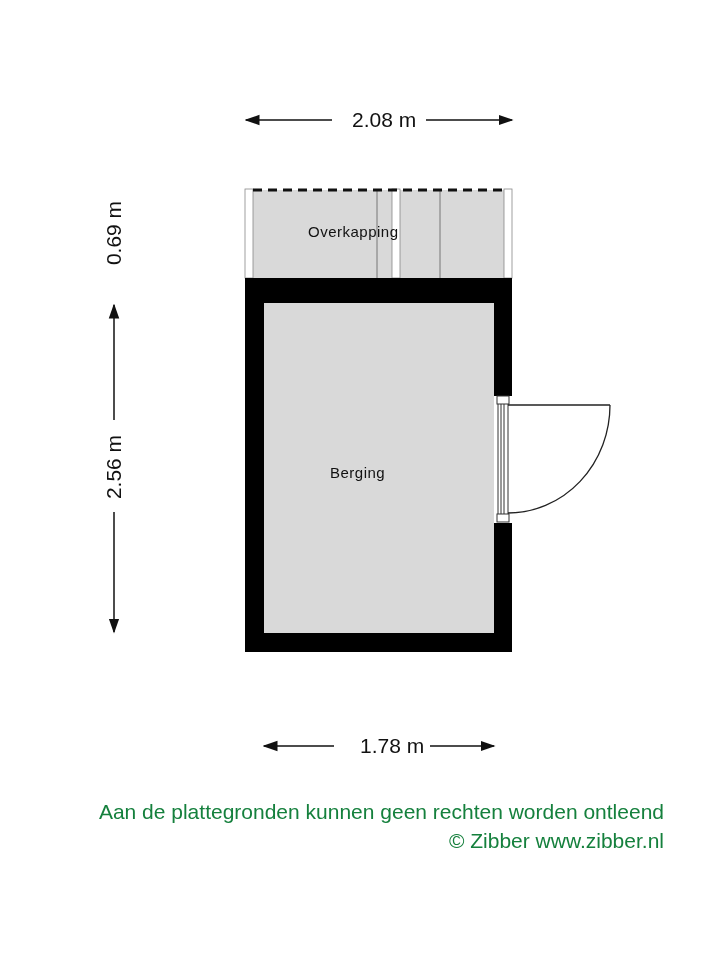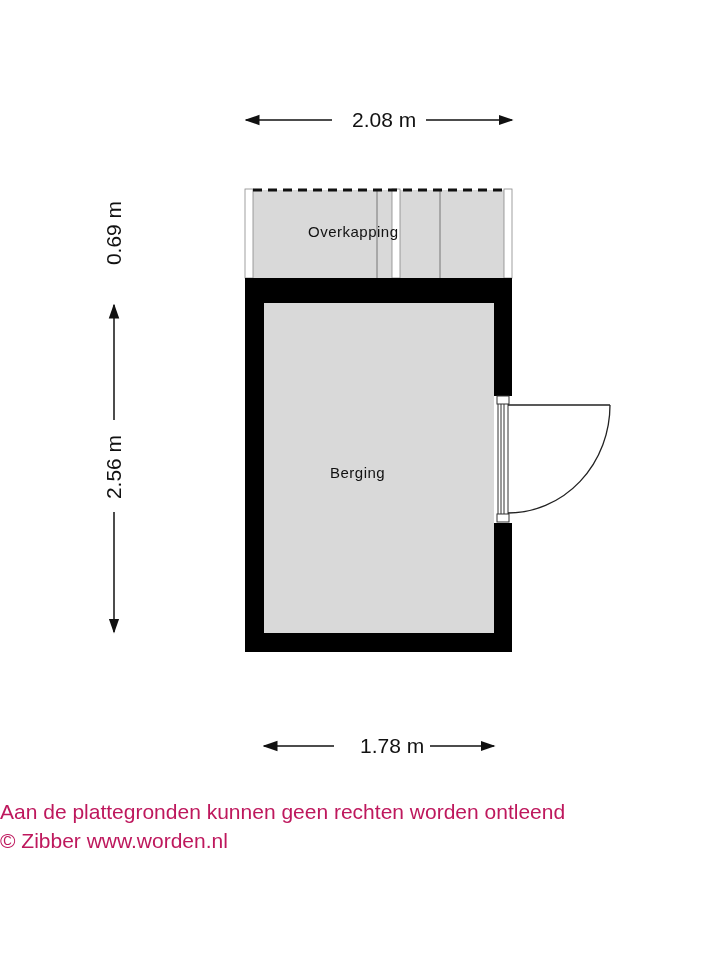--- a/index.html
+++ b/index.html
@@ -1,20 +1,20 @@
 <!DOCTYPE html>
 <html><head>
 <meta charset="utf-8">
 <style>
   html, body { margin:0; padding:0; background:#ffffff; }
   body { width:720px; height:960px; position:relative; overflow:hidden; font-family:"Liberation Sans", sans-serif; color:#111; }
   .abs { position:absolute; }
   .label { font-size:15px; letter-spacing:0.5px; white-space:nowrap;text-align:right; }
   .dim-text { font-size:21px; white-space:nowrap; background:#fff; padding:0 6px; }
-  .footer { position:absolute; left:0; width:664px; text-align:left; font-size:21px; color:#be185d; }
+  .footer { position:absolute; left:0; width:664px; text-align:right; font-size:21px; color:#15803d; }
 </style>
 </head>
 <body>
 
 <svg class="abs" style="left:0;top:0" width="720" height="960" viewBox="0 0 720 960">
   <defs>
     <marker id="arr" viewBox="0 0 10 10" refX="9" refY="5" markerWidth="10" markerHeight="10" orient="auto-start-reverse">
       <path d="M0,1.5 L10,5 L0,8.5 z" fill="#111"></path>
     </marker>
   </defs>
@@ -69,13 +69,13 @@
 
 <div class="abs label" style="left:308px; top:223px;">Overkapping</div>
 <div class="abs label" style="left:330px; top:456px;margin-top:8px;">Berging</div>
 
 <div class="abs dim-text" style="left:334px; top:108px;margin-left:12px;">2.08 m</div>
 <div class="abs dim-text" style="left:334px; top:734px;margin-left:20px;">1.78 m</div>
 <div class="abs dim-text" style="left:114px; top:233px; transform:translate(-50%,-50%) rotate(-90deg);">0.69 m</div>
 <div class="abs dim-text" style="left:114px; top:467px; transform:translate(-50%,-50%) rotate(-90deg);">2.56 m</div>
 
 <div class="footer" style="top:800px;">Aan de plattegronden kunnen geen rechten worden ontleend</div>
-<div class="footer" style="top:829px;">© Zibber www.worden.nl</div>
+<div class="footer" style="top:829px;">© Zibber www.zibber.nl</div>
 
 </body></html>

